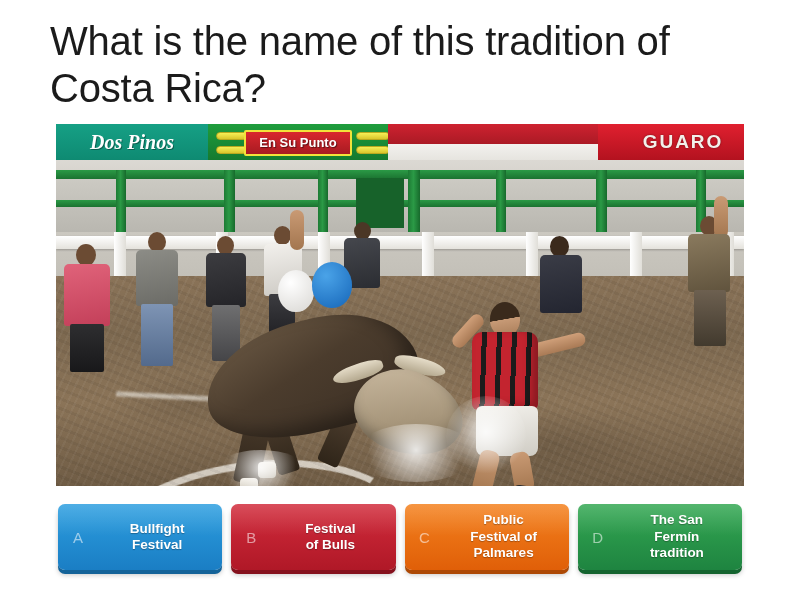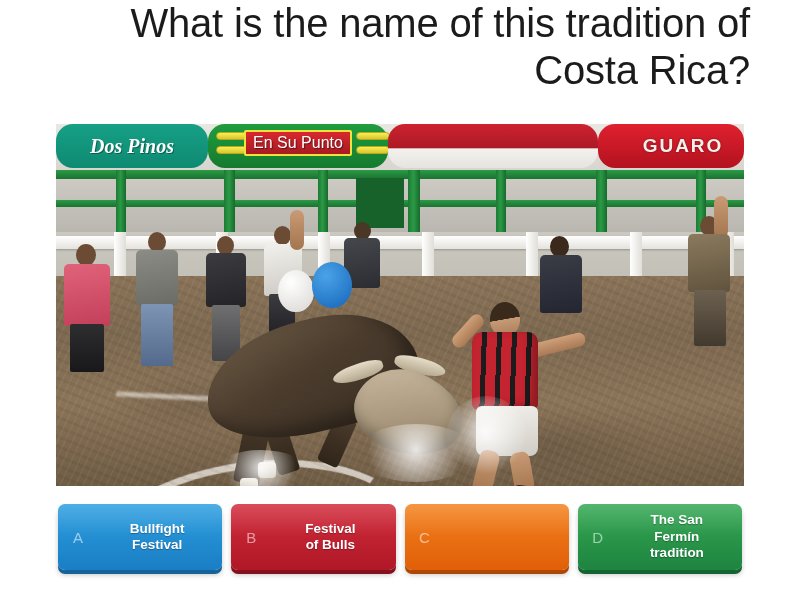--- a/index.html
+++ b/index.html
@@ -18,21 +18,22 @@
     height: 600px;
     background: #ffffff;
     display: flex;
     flex-direction: column;
     align-items: center;
   }
 
   
   .question-title {
     width: 700px;
-    text-align: right;
+    margin-top: 18px;
+    text-align: left;
     font-size: 40px;
     line-height: 1.18;
     font-weight: 300;
     color: #1b1b1b;
     letter-spacing: -0.2px;
   }
 
   
   .media-wrap {
     position: absolute;
@@ -81,41 +82,41 @@
     position:absolute; background: rgba(240,236,228,.6);
     filter: blur(1px);
   }
   .chalk-line.l2 { left: 60px;  top: 120px; width: 180px; height: 5px; transform: rotate(3deg); }
 
   
   .backwall {
     position:absolute; left:0; right:0; top:0; height:46px;
     background: linear-gradient(180deg,#e9e7e2 0%, #d8d5cf 100%);
   }
-  .banner { position:absolute; top:0; height:44px; overflow:hidden;border-radius:17px; }
+  .banner { position:absolute; top:0; height:36px; overflow:hidden; }
   .banner .txt {
     position:absolute; left:0; right:0; top:50%; transform:translateY(-50%);
     text-align:center; font-weight:bold; color:#fff;
     font-family: "Liberation Serif", serif; font-style: italic;
     text-shadow: 1px 1px 0 rgba(0,0,0,.35);
     white-space: nowrap;
   }
   .banner-dospinos { left:0; width:152px;
     background: linear-gradient(180deg,#16a085 0%, #0e8a72 100%); }
   .banner-dospinos .txt { font-size:20px; }
   .banner-green { left:152px; width:180px;
     background: linear-gradient(180deg,#1f9d3d 0%, #157a2f 100%); }
   .banner-ensupunto {
     position:absolute; left:188px; top:6px; width:108px; height:26px;
     background: linear-gradient(180deg,#d9272e 0%,#a81b22 100%);
     border:2px solid #f2e33a; border-radius:2px;
   }
   .banner-ensupunto span{
     display:block; text-align:center; line-height:22px;
-    color:#fff; font-size:16px; font-weight:normal;
+    color:#fff; font-size:13px; font-weight:bold;
     font-family:"Liberation Sans", sans-serif;
     text-shadow: 1px 1px 1px rgba(0,0,0,.5);
   }
   .pill {
     position:absolute; width:34px; height:8px; border-radius:4px;
     background: linear-gradient(180deg,#f6ef56,#d9c62c);
     border:1px solid #b9a81f;
   }
   .banner-white { left:332px; width:210px;
     background: linear-gradient(180deg,#ce2230 0%, #ab1a25 55%, #f2f1ee 56%, #e6e4df 100%); }
@@ -466,20 +467,23 @@
     </button>
 
     <button class="answer-btn btn-b">
       <span class="answer-letter">B</span>
       <span class="answer-text" style="white-space:pre-line">Festival
 of Bulls</span>
     </button>
 
     <button class="answer-btn btn-c">
       <span class="answer-letter">C</span>
+      <span class="answer-text" style="white-space:pre-line">Public
+Festival of
+Palmares</span>
     </button>
 
     <button class="answer-btn btn-d">
       <span class="answer-letter">D</span>
       <span class="answer-text" style="white-space:pre-line">The San
 Fermín
 tradition</span>
     </button>
 
   </div>

